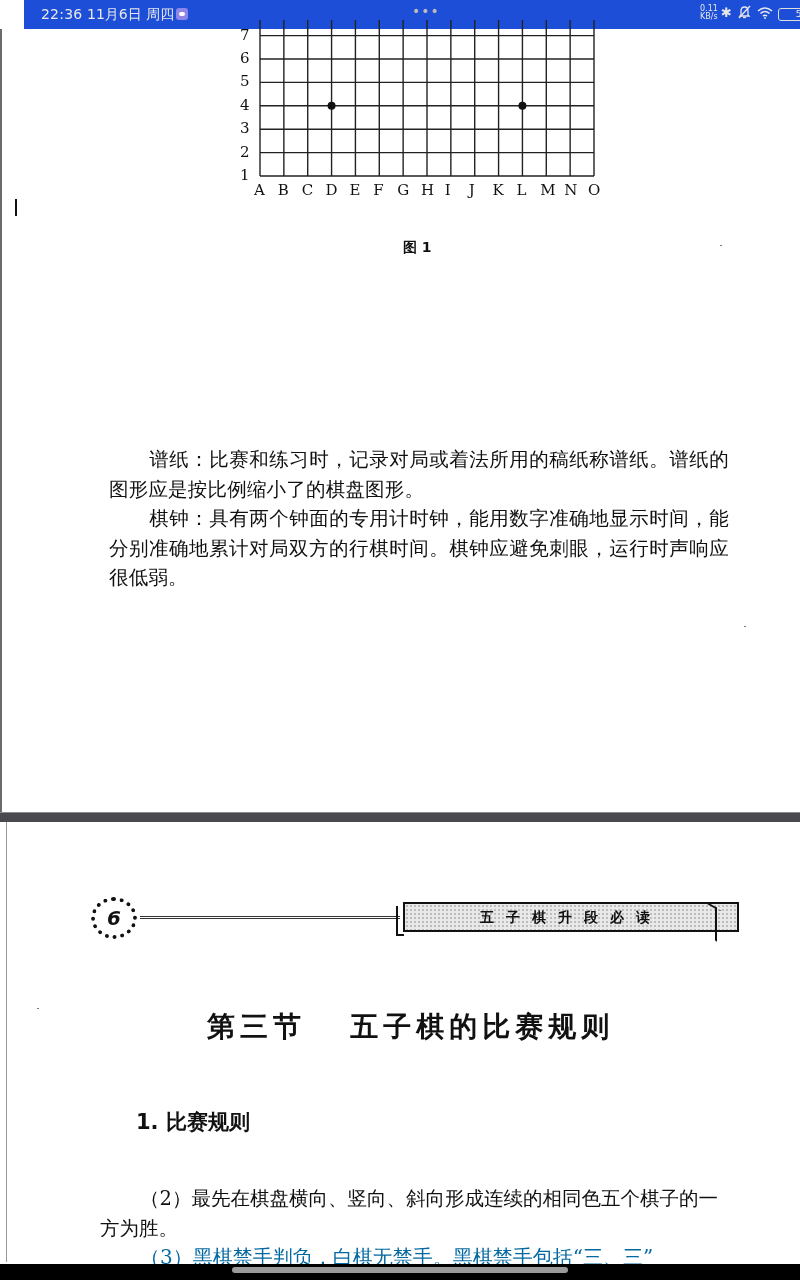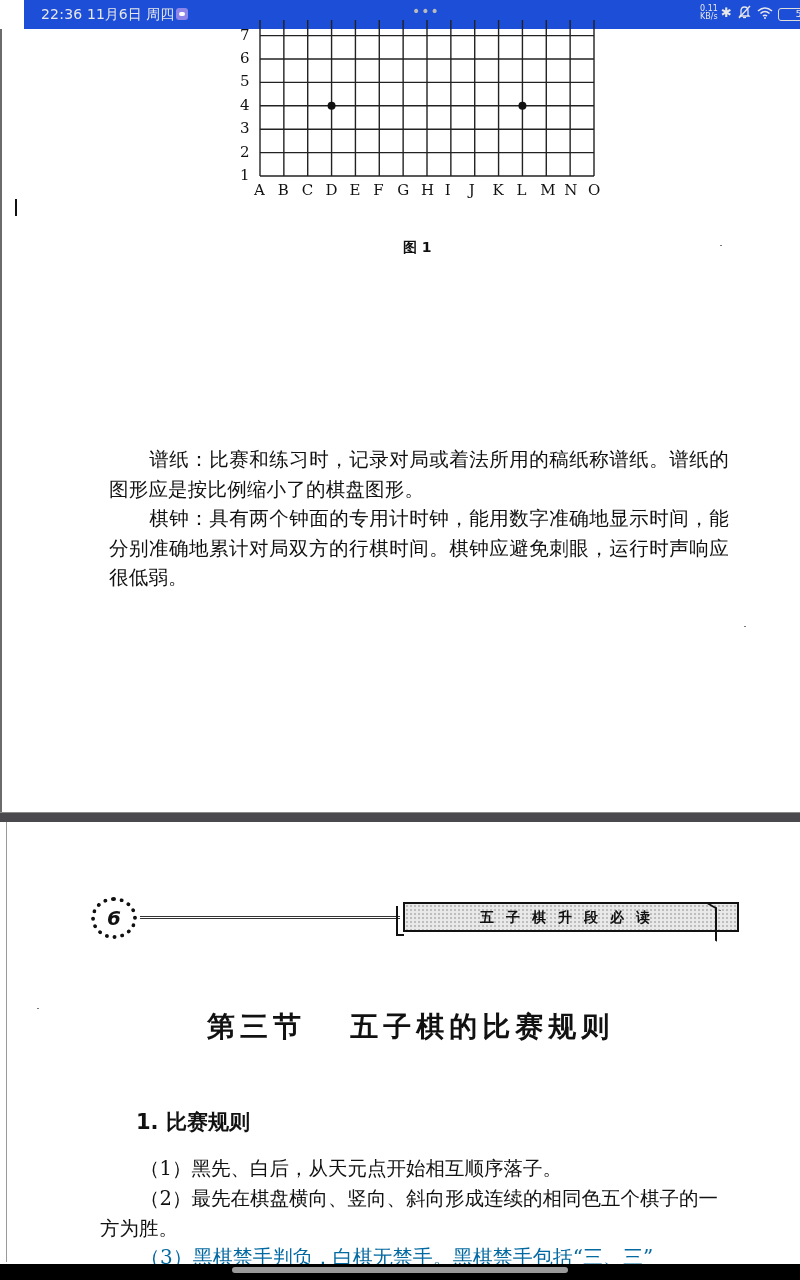--- a/index.html
+++ b/index.html
@@ -228,21 +228,20 @@
 <div class="page page2">
   <div class="page-num-circle">6</div>
   <div class="header-line"></div>
   <div class="banner-edge-left"></div>
   <div class="header-banner">五子棋升段必读</div>
   <div class="banner-edge-right"></div>
 
   <div class="section-title">第三节   五子棋的比赛规则</div>
   <div class="subsection-title">1. 比赛规则</div>
 
-  <p class="p2-para" style="top:332px"><span class="indent"></span><span>（1）黑先、白后，从天元点开始相互顺序落子。</span></p>
   <p class="p2-para" style="top:362px"><span class="indent"></span><span>（2）最先在棋盘横向、竖向、斜向形成连续的相同色五个棋子的一方为胜。</span></p>
   <div class="clipped-line" style="left:133px">（3）黑棋禁手判负，白棋无禁手。黑棋禁手包括“三、三”</div>
 
   <div class="stray-dot" style="left:712px;top:88px"></div>
   <div class="stray-dot" style="left:30px;top:186px"></div>
 </div>
 
 <div class="navbar">
   <div class="nav-handle"></div>
 </div>

